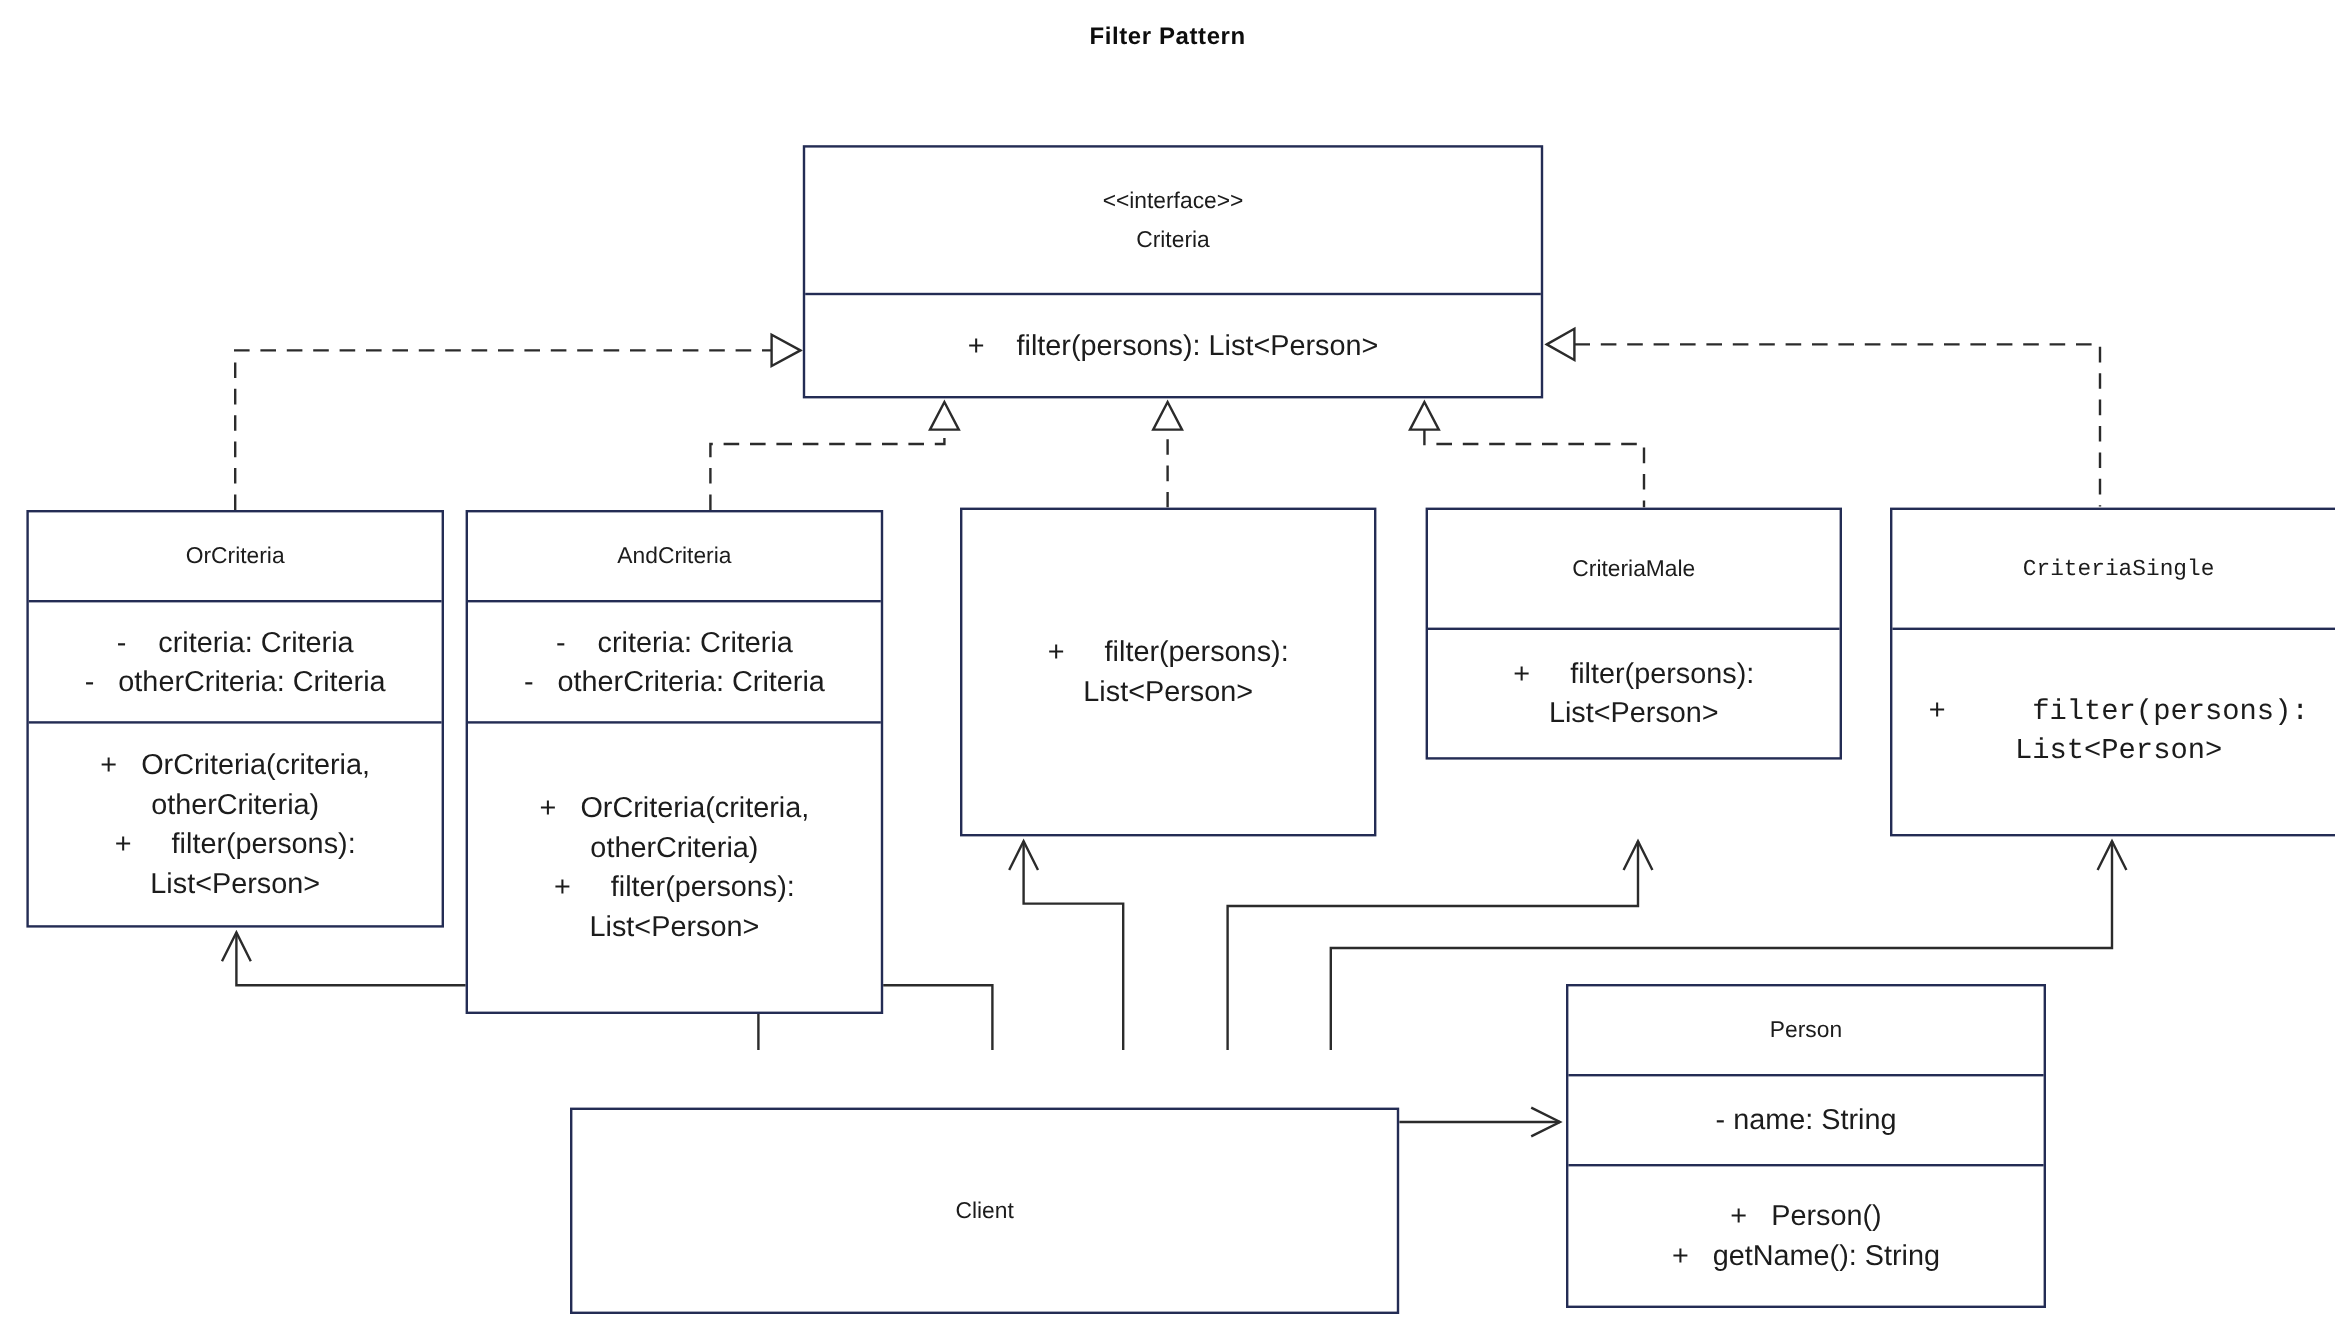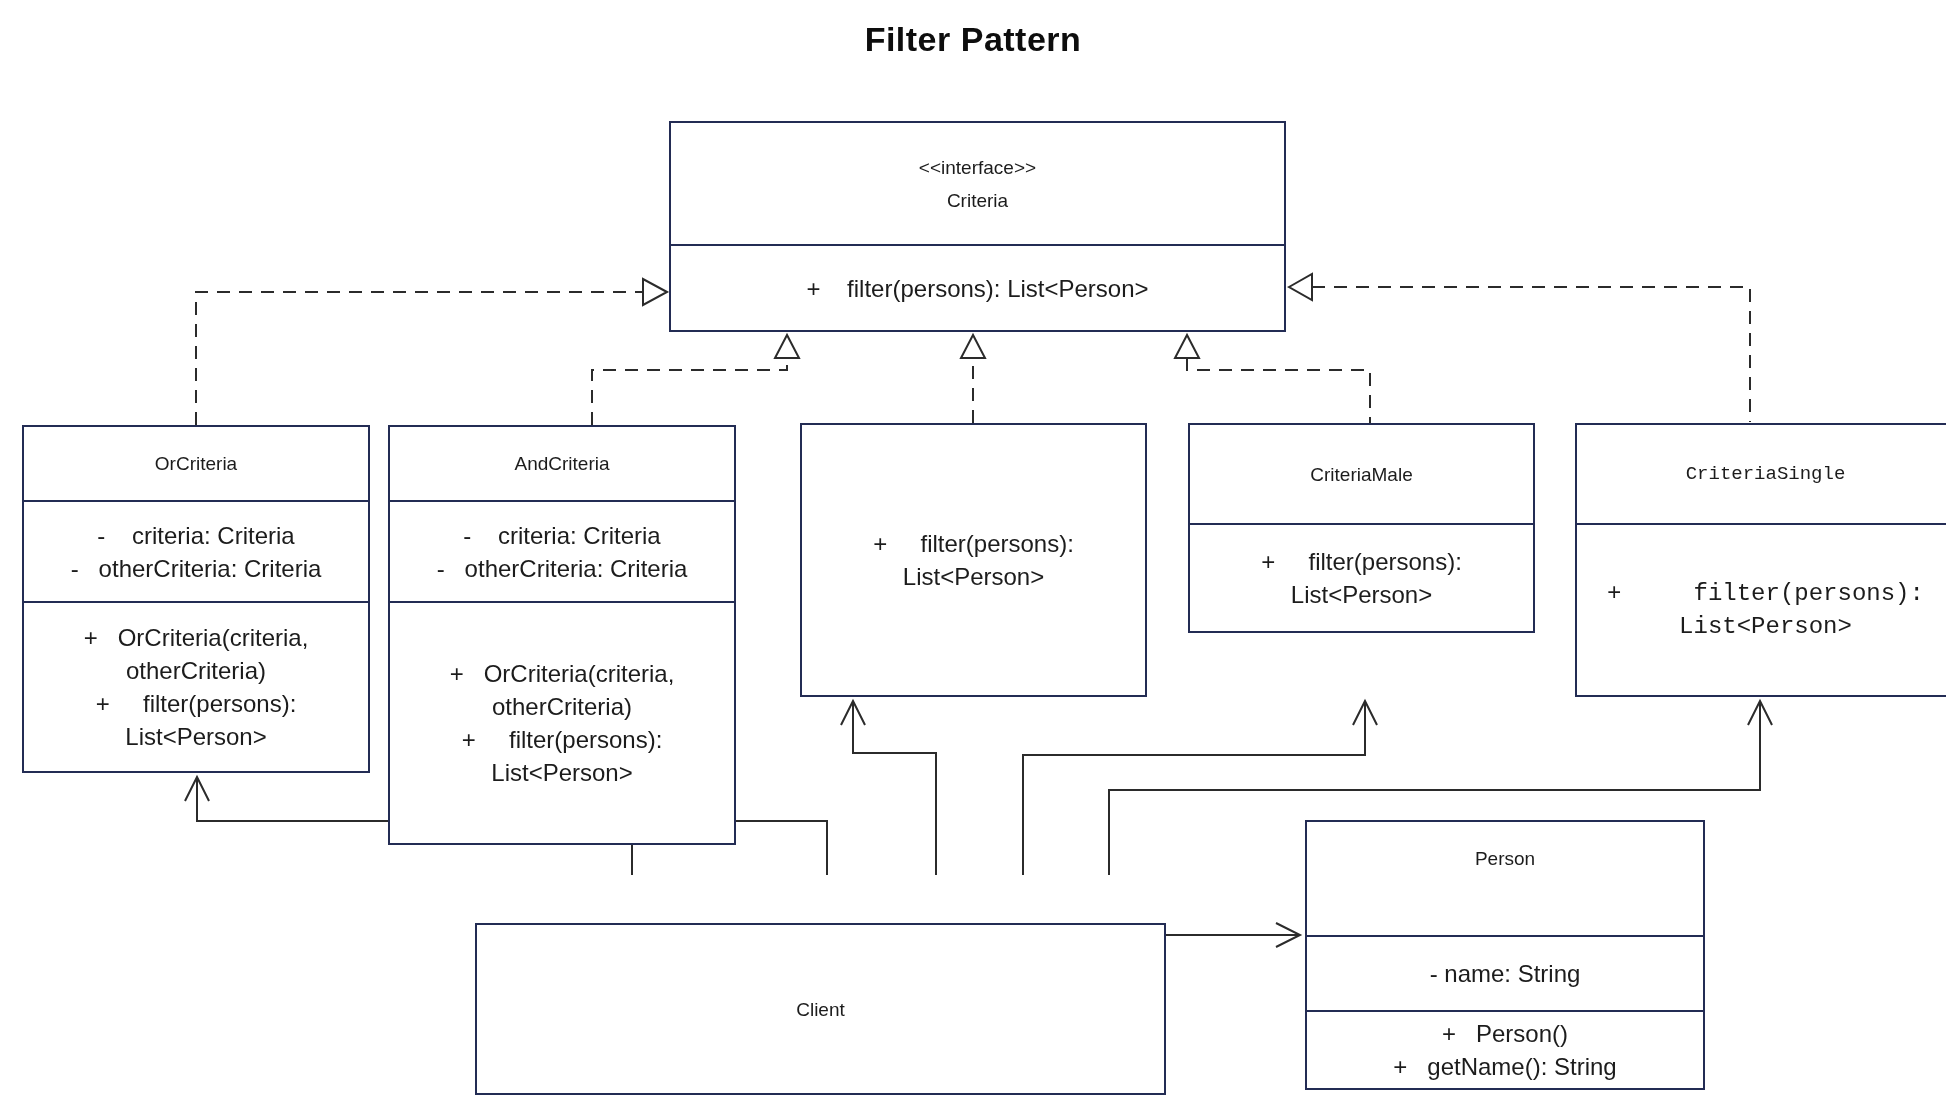--- a/index.html
+++ b/index.html
@@ -2,21 +2,21 @@
 <html><head>
 <meta charset="utf-8">
 <style>
   html,body{margin:0;padding:0;background:#ffffff;}
   #canvas{
     position:relative;width:1946px;height:1102px;background:#ffffff;
     font-family:"Liberation Sans", sans-serif;color:#1c1c1c;overflow:hidden;
   }
   .diagram-title{
     position:absolute;top:20px;left:0;width:100%;text-align:center;
-    font-size:34px;font-weight:600;color:#0d0d0d;letter-spacing:0.5px;
+    font-size:20px;font-weight:600;color:#0d0d0d;letter-spacing:0.5px;
   }
   .uml-box{
     position:absolute;background:#ffffff;border:2px solid #232c54;
     display:flex;flex-direction:column;box-sizing:border-box;
   }
   .compartment{
     display:flex;flex-direction:column;justify-content:center;align-items:center;
     box-sizing:border-box;font-size:24px;line-height:33px;text-align:center;
     white-space:pre-wrap;
   }
@@ -156,21 +156,21 @@
   <div class="uml-box" style="left:475px;top:875px;width:691px;height:172px;margin-top:48px;">
     <div class="compartment" style="flex:1;">
       <div class="class-title">Client</div>
     </div>
   </div>
 
   <div class="uml-box" style="left:1305px;top:820px;width:400px;height:270px;">
     <div class="compartment" style="flex:0 0 73px;">
       <div class="class-title">Person</div>
     </div>
-    <div class="compartment" style="flex:0 0 75px;margin-top:40px;">
+    <div class="compartment" style="flex:0 0 75px;">
       <div>- name: String</div>
     </div>
     <div class="compartment" style="flex:1;">
       <div>+   Person()</div>
       <div>+   getName(): String</div>
     </div>
   </div>
 
 </div>
 

